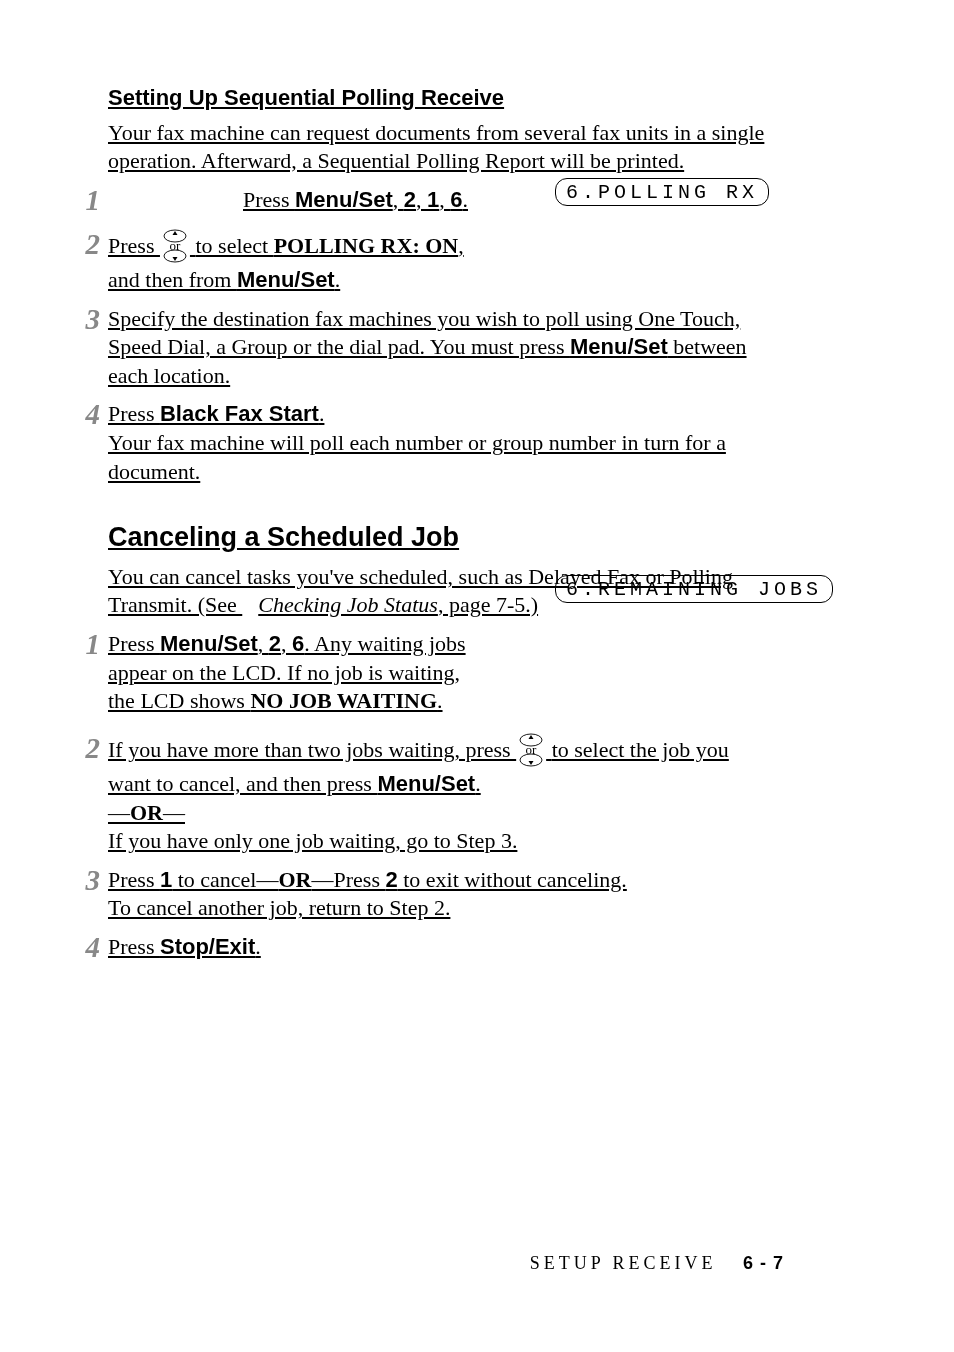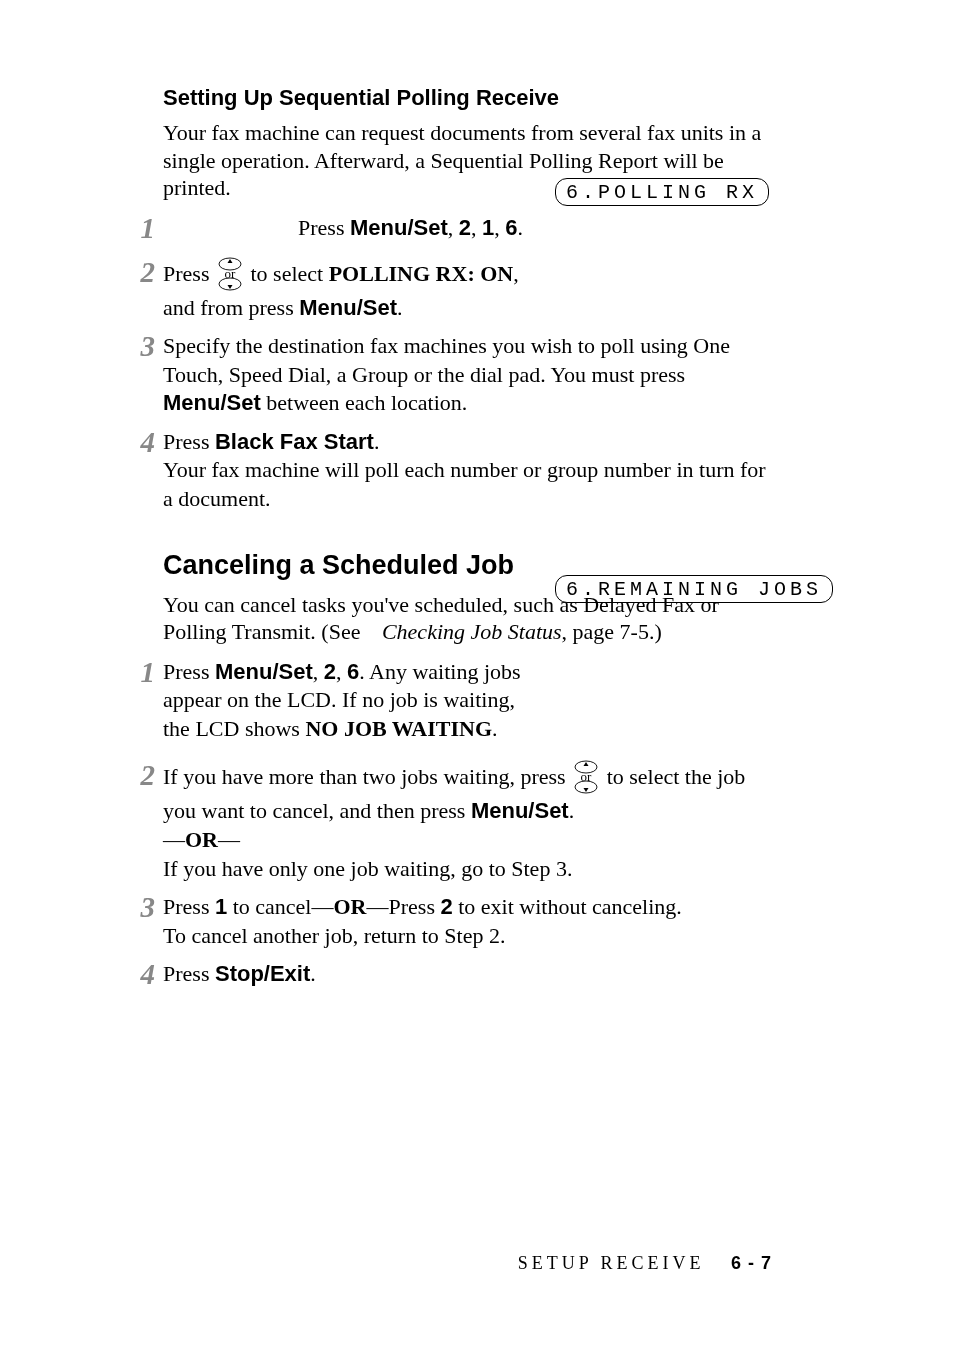--- a/index.html
+++ b/index.html
@@ -7,24 +7,25 @@
     padding: 0;
     background: #fff;
     width: 954px;
     height: 1352px;
     font-family: "Times New Roman", Times, serif;
     color: #000;
     position: relative;
   }
   .page {
     box-sizing: border-box;
-    padding: 85px 128px 0 115px;
+    padding: 85px 128px 0 60px;
     width: 904px;
     height: 1352px;
     position: relative;
+    text-decoration: underline;
   }
   .h3 {
     font-family: Arial, Helvetica, sans-serif;
     font-weight: bold;
     font-size: 22px;
     margin: 0 0 8px 48px;
   }
   .h2 {
     font-family: Arial, Helvetica, sans-serif;
     font-weight: bold;
@@ -95,21 +96,21 @@
   }
   .arrow-icon {
     display: inline-block;
     vertical-align: middle;
     position: relative;
     top: -2px;
   }
   .footer {
     position: absolute;
     bottom: 78px;
-    right: 132px;
+    right: 120px;
     font-size: 18px;
     letter-spacing: 4px;
   }
   .footer .pageno {
     font-family: Arial, Helvetica, sans-serif;
     font-weight: bold;
     letter-spacing: 1px;
     margin-left: 18px;
   }
   .inline-svg svg { display: block; }
@@ -142,21 +143,21 @@
         <svg width="30" height="36" viewBox="0 0 30 36">
           <ellipse cx="15" cy="8" rx="11" ry="6" fill="none" stroke="#000" stroke-width="0.9"></ellipse>
           <ellipse cx="15" cy="28" rx="11" ry="6" fill="none" stroke="#000" stroke-width="0.9"></ellipse>
           <polygon points="15,3 12.5,7 17.5,7" fill="#000"></polygon>
           <polygon points="15,33 12.5,29 17.5,29" fill="#000"></polygon>
           <text x="15" y="22" text-anchor="middle" font-family="Times New Roman, serif" font-size="13">or</text>
         </svg>
       </span>
       <span> to select </span><span class="serif-bold">POLLING RX: ON</span><span>,</span>
       <br>
-      <span>and from press </span><span class="sans-bold">Menu/Set</span><span>.</span>
+      <span>and then from </span><span class="sans-bold">Menu/Set</span><span>.</span>
     </div>
   </div>
 
   <div class="step-row">
     <div class="step-num">3</div>
     <div class="step-body">
       <span>Specify the destination fax machines you wish to poll using One Touch, Speed Dial, a Group or the dial pad. You must press </span><span class="sans-bold">Menu/Set</span><span> between each location.</span>
     </div>
   </div>
 

